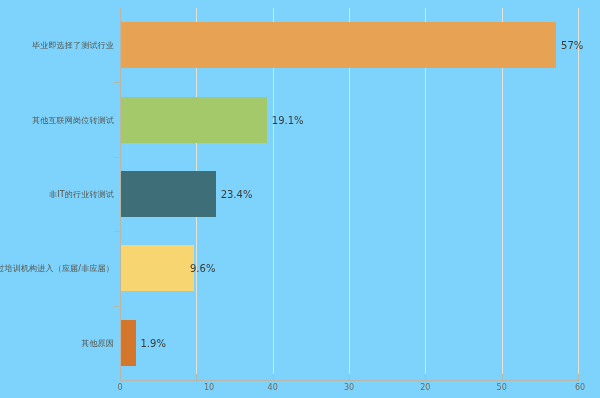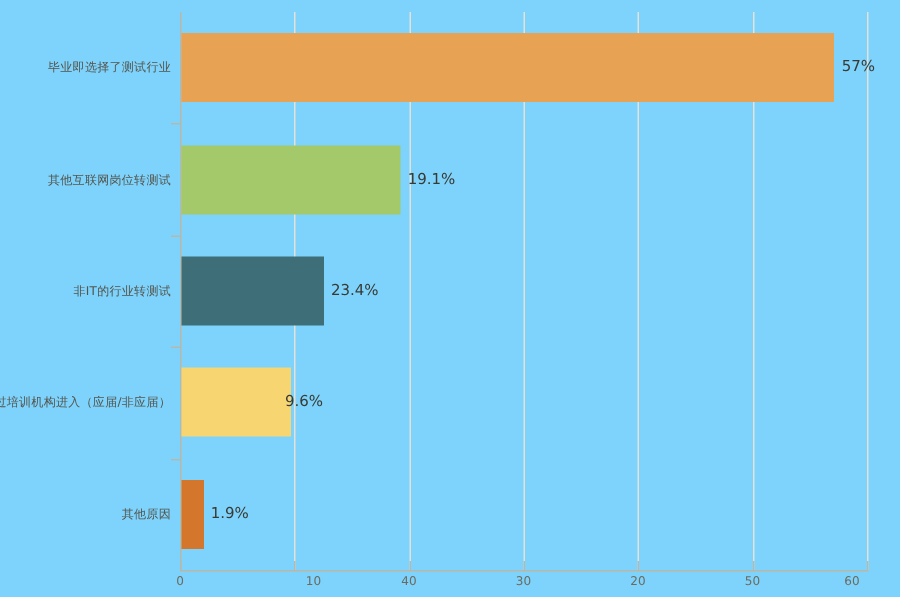--- a/index.html
+++ b/index.html
@@ -167,16 +167,16 @@
       <div class="x-tick-label" style="left: 209px;">10</div>
       <div class="x-tick" style="left: 272.667px;"></div>
       <div class="x-tick-label" style="left: 272.667px;">40</div>
       <div class="x-tick" style="left: 349px;"></div>
       <div class="x-tick-label" style="left: 349px;">30</div>
       <div class="x-tick" style="left: 425.333px;"></div>
       <div class="x-tick-label" style="left: 425.333px;">20</div>
       <div class="x-tick" style="left: 501.667px;"></div>
       <div class="x-tick-label" style="left: 501.667px;">50</div>
       <div class="x-tick" style="left: 578px;"></div>
-      <div class="x-tick-label" style="left: 568px; text-align: right;">60</div>
+      <div class="x-tick-label" style="left: 580px; text-align: right;">60</div>
     </div>
 
 </div>
 
 </body></html>

